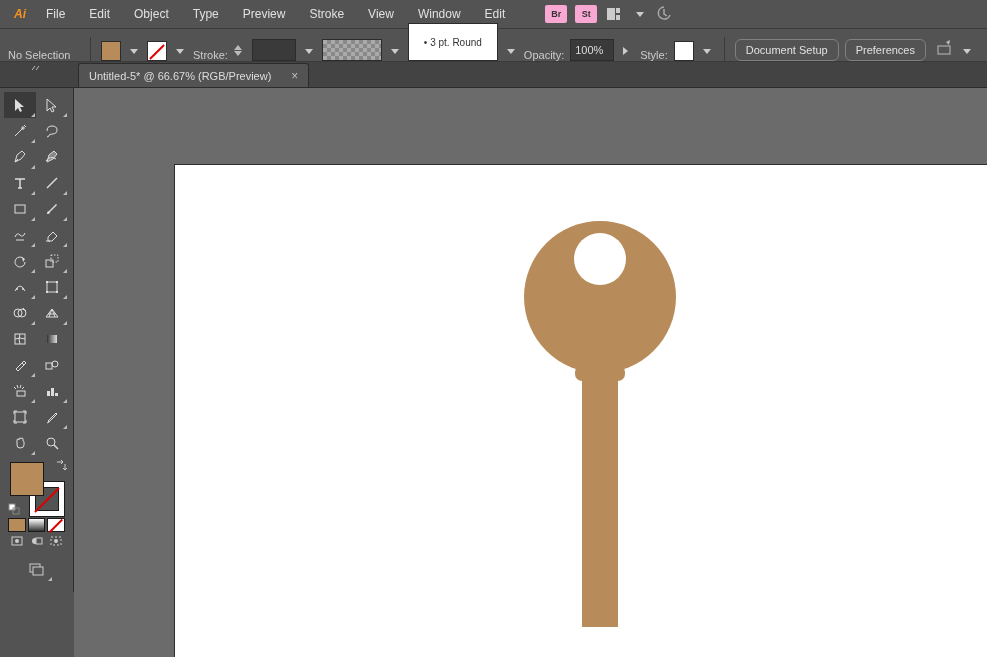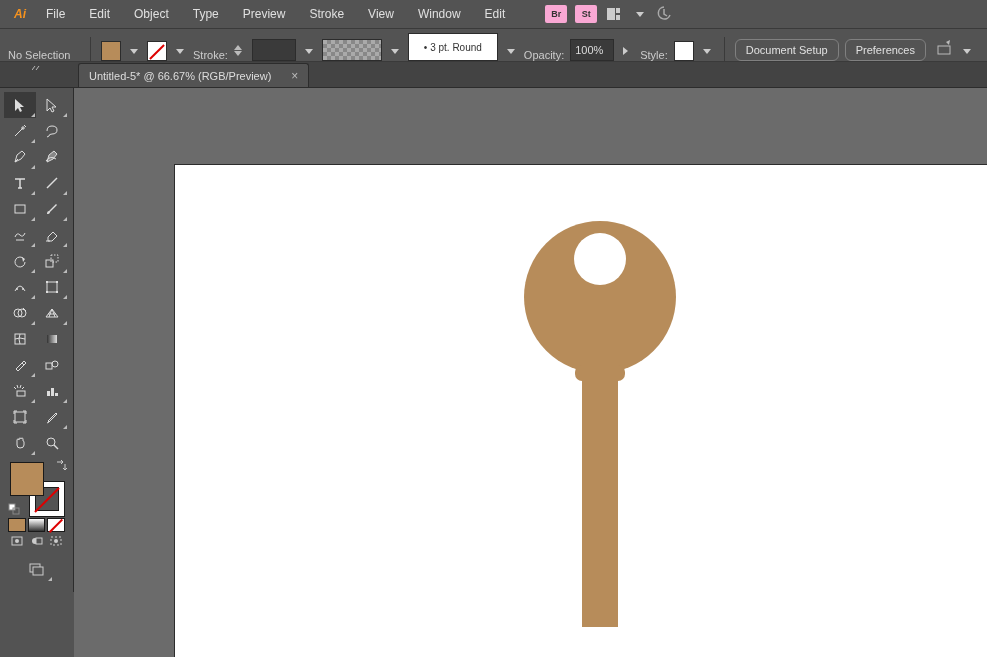--- a/index.html
+++ b/index.html
@@ -18,21 +18,21 @@
 .ctrl-label { color: #ccc; font-size: 11px; }
 .swatch { width: 20px; height: 20px; border: 1px solid #2c2c2c; }
 .swatch.fill { background: #b78c5a; }
 .swatch.none { background: #fff; position: relative; }
 .swatch.none::after { content: ""; position: absolute; left: -1px; right: -1px; top: 50%; height: 2px; background: #d00; transform: rotate(-45deg); }
 .dd { width: 14px; height: 20px; display: flex; align-items: center; justify-content: center; }
 .dd svg, .chev svg { display: block; }
 .ctrl-input { background: #3a3a3a; border: 1px solid #2c2c2c; height: 22px; color: #ddd; font-size: 11px; padding: 0 4px; display: flex; align-items: center; }
 .spin { height: 22px; width: 12px; display: flex; flex-direction: column; justify-content: center; gap: 1px; }
 .stroke-preview { width: 60px; height: 22px; border: 1px solid #2c2c2c; background: linear-gradient(45deg,#888 25%,transparent 25%,transparent 75%,#888 75%),linear-gradient(45deg,#888 25%,#aaa 25%,#aaa 75%,#888 75%); background-size: 8px 8px; background-position: 0 0,4px 4px; }
-.brush-preview { width:90px; height:28px; background:#fff; border:1px solid #2c2c2c; display:flex; align-items:center; justify-content:center; color:#333; font-size:10px; }
+.brush-preview { width:90px; height:38px; background:#fff; border:1px solid #2c2c2c; display:flex; align-items:center; justify-content:center; color:#333; font-size:10px; }
 .brush-preview span::before{content:"•  ";}
 .ctrl-btn { background: #535353; border: 1px solid #808080; height: 22px; padding: 0 10px; color: #e0e0e0; font-size: 11px; border-radius: 6px; display: flex; align-items: center; }
 
 
 .tabbar { display: flex; align-items: flex-end; height: 26px; background: #434343; padding-left: 78px; border-bottom: 1px solid #2c2c2c; }
 .dock-toggle { position:absolute; left:0; top:62px; width:74px; height:12px; background:#434343; display:flex; justify-content:center; align-items:center;}
 .doc-tab { background: #535353; border: 1px solid #2c2c2c; border-bottom: none; height: 24px; padding: 0 10px; display: flex; align-items: center; gap: 20px; color: #ddd; font-size: 11px; border-radius: 3px 3px 0 0; }
 .tab-close { color: #bbb; font-size: 12px; }
 
 

